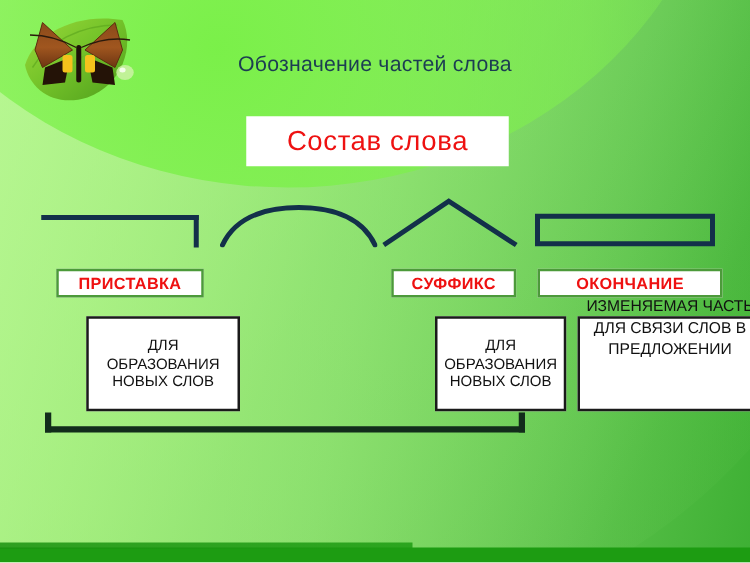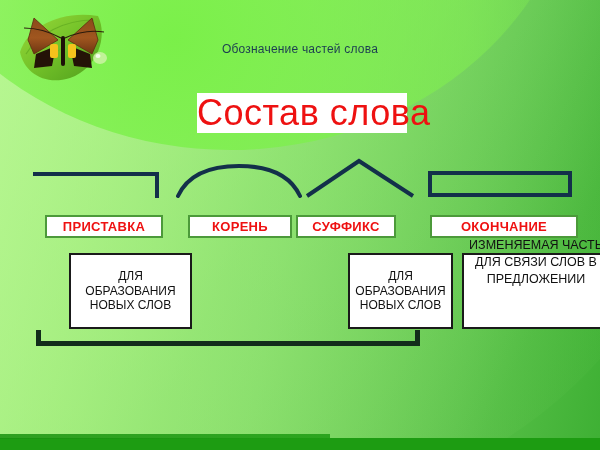--- a/index.html
+++ b/index.html
@@ -65,33 +65,33 @@
   }
   .leaf-deco svg { display: block; }
 
   
   .subtitle {
     position: absolute;
     left: 0;
     top: 42px;
     width: 600px;
     text-align: center;
-    font-size: 12px;
+    font-size: 17px;
     color: #1c3d52;
     letter-spacing: .2px;
   }
   .main-title {
     position: absolute;
     left: 197px;
     top: 93px;
     width: 210px;
     height: 40px;
     background: #ffffff;
     color: #ee1111;
-    font-size: 36px;
+    font-size: 22px;
     line-height: 40px;
     text-align: center;
     letter-spacing: .5px;
     white-space: nowrap;
   }
 
   
   .sym-prefix {
     position: absolute;
     left: 33px;
@@ -145,21 +145,21 @@
     color: #ee1111;
     font-size: 13px;
     font-weight: bold;
     text-align: center;
     box-sizing: border-box;
     letter-spacing: .3px;
     white-space: nowrap;
   }
   .chip-prefix  { left: 45px;  top: 215px; width: 118px; height: 23px; line-height: 19px; }
   .chip-root    { left: 188px; top: 215px; width: 104px; height: 23px; line-height: 19px; }
-  .chip-suffix  { left: 296px; top: 215px; width: 100px; height: 23px; line-height: 19px; }
+  .chip-suffix  { left: 313px; top: 215px; width: 100px; height: 23px; line-height: 19px; }
   .chip-ending  { left: 430px; top: 215px; width: 148px; height: 23px; line-height: 19px; }
 
   
   .desc {
     position: absolute;
     background: #ffffff;
     border: 2px solid #1a1a1a;
     color: #111111;
     font-size: 12px;
     line-height: 14.5px;
@@ -248,21 +248,20 @@
 
   <div class="sym-suffix">
     <svg width="110" height="40" viewBox="0 0 110 40" xmlns="http://www.w3.org/2000/svg">
       <path d="M2 38 L54 3 L108 38" stroke="#13304a" stroke-width="4" fill="none" stroke-linejoin="miter" stroke-linecap="butt"></path>
     </svg>
   </div>
 
   <div class="sym-ending"></div>
 
   <div class="chip chip-prefix">ПРИСТАВКА</div>
-  <div class="chip chip-root">КОРЕНЬ</div>
   <div class="chip chip-suffix">СУФФИКС</div>
   <div class="chip chip-ending">ОКОНЧАНИЕ</div>
 
   <div class="desc desc-prefix">
     <span>ДЛЯ ОБРАЗОВАНИЯ НОВЫХ СЛОВ</span>
   </div>
   <div class="desc desc-suffix">
     <span>ДЛЯ ОБРАЗОВАНИЯ НОВЫХ СЛОВ</span>
   </div>
   <div class="desc desc-ending">

